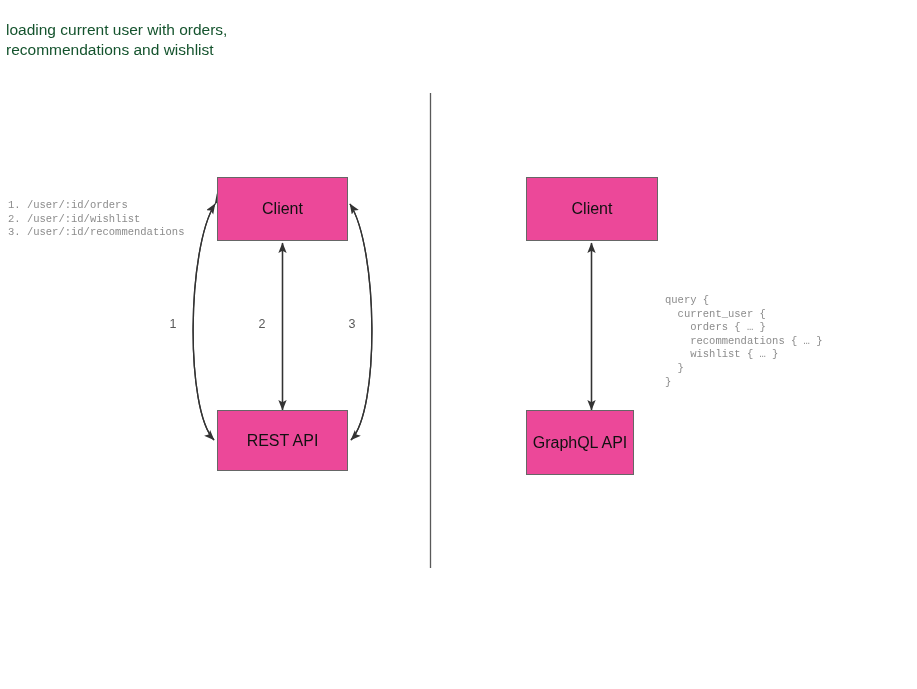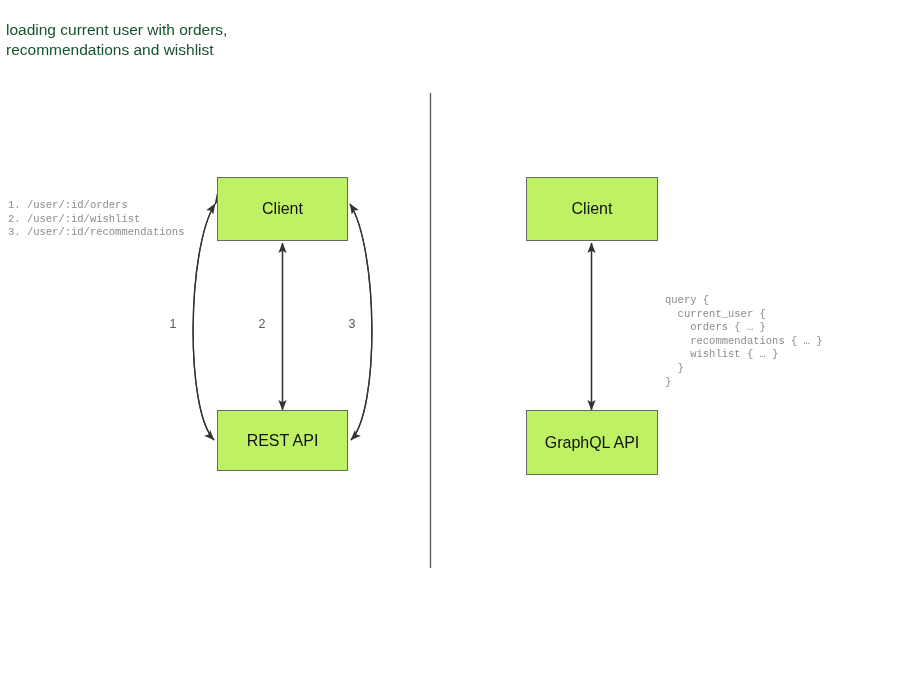--- a/index.html
+++ b/index.html
@@ -28,32 +28,32 @@
     top: 20px;
     width: 917px;
     font-size: 15.5px;
     line-height: 20px;
     color: #14532d;
     white-space: pre-line;
   }
   .node-box {
     position: absolute;
     box-sizing: border-box;
-    background: #bef264;
+    background: #ec4899;
     border: 1.4px solid #666666;
     display: flex;
     align-items: center;
     justify-content: center;
     font-size: 16px;
     color: #111111;
   }
   #box-client-rest { left: 217px; top: 177px; width: 131px; height: 64px; }
   #box-rest-api    { left: 217px; top: 410px; width: 131px; height: 61px; }
   #box-client-gql  { left: 526px; top: 177px; width: 132px; height: 64px; }
-  #box-graphql-api { left: 526px; top: 410px; width: 132px; height: 65px; }
+  #box-graphql-api { left: 526px; top: 410px; width: 108px; height: 65px; }
 
   .edge-label {
     position: absolute;
     font-size: 12.5px;
     color: #595959;
     text-align: center;
     width: 22px;
   }
   #edge-label-1 { left: 162px; top: 317px; }
   #edge-label-2 { left: 251px; top: 317px; }

